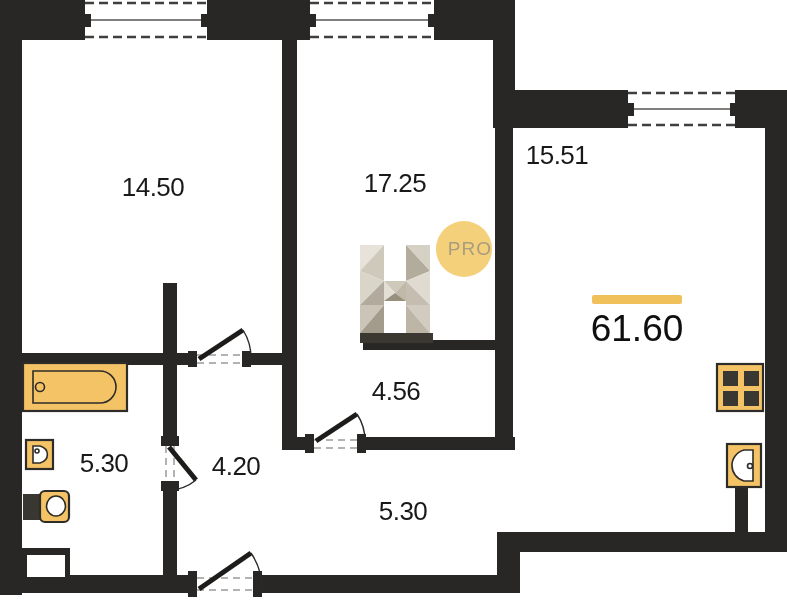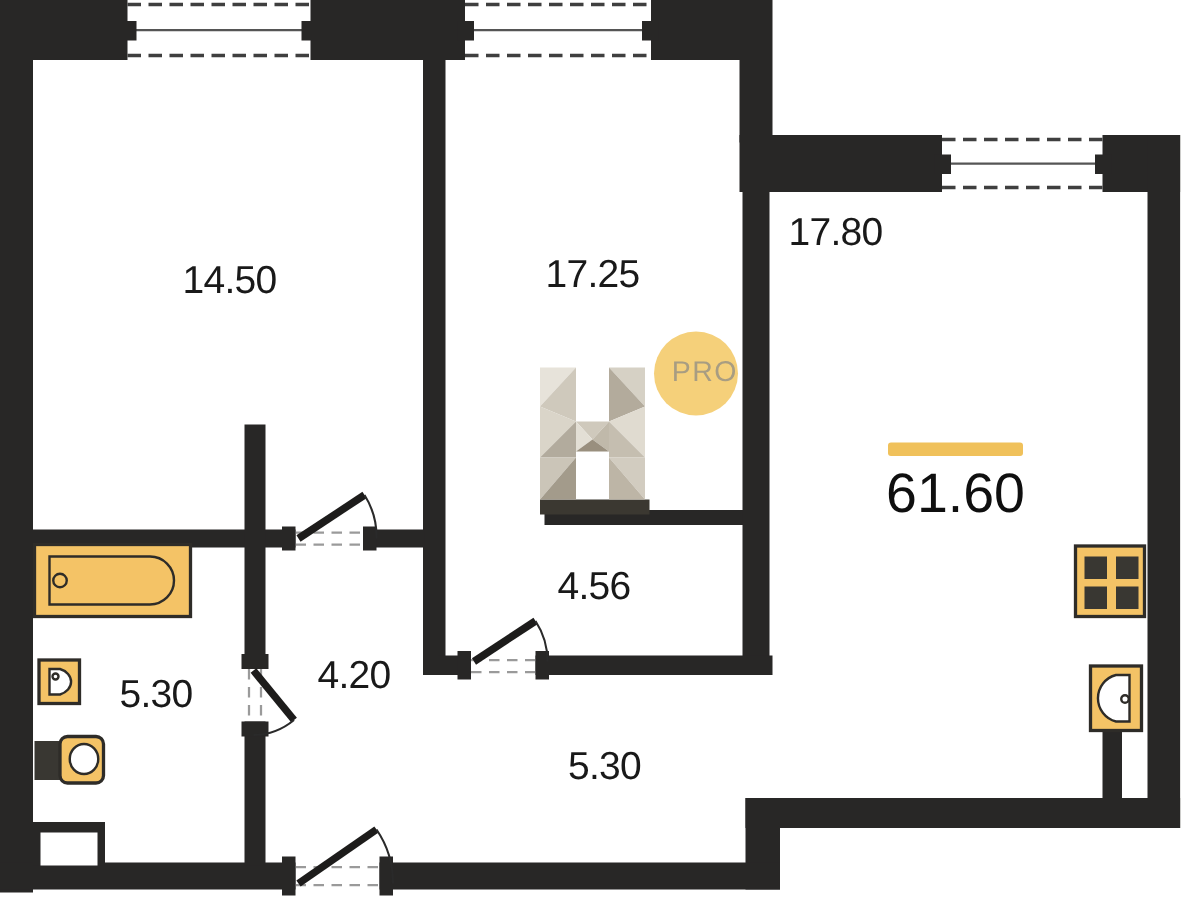--- a/index.html
+++ b/index.html
@@ -170,22 +170,22 @@
     <polygon points="24,56 35,48 46,56" fill="#998f7e"></polygon>
   </g>
 </svg>
 
 <div class="pro-badge">
   <span>PRO</span>
 </div>
 
 <div class="room-label" style="left:153px;top:187px">14.50</div>
 <div class="room-label" style="left:395px;top:183px">17.25</div>
-<div class="room-label" style="left:557px;top:155px">17.80</div>
+<div class="room-label" style="left:557px;top:155px">15.51</div>
 <div class="room-label" style="left:396px;top:391px">4.56</div>
-<div class="room-label" style="left:236px;top:450px">4.20</div>
+<div class="room-label" style="left:236px;top:466px">4.20</div>
 <div class="room-label" style="left:104px;top:463px">5.30</div>
 <div class="room-label" style="left:403px;top:511px">5.30</div>
 
 <div class="total-bar"></div>
 <div class="total-num">61.60</div>
 
 </div>
 
 </body></html>

